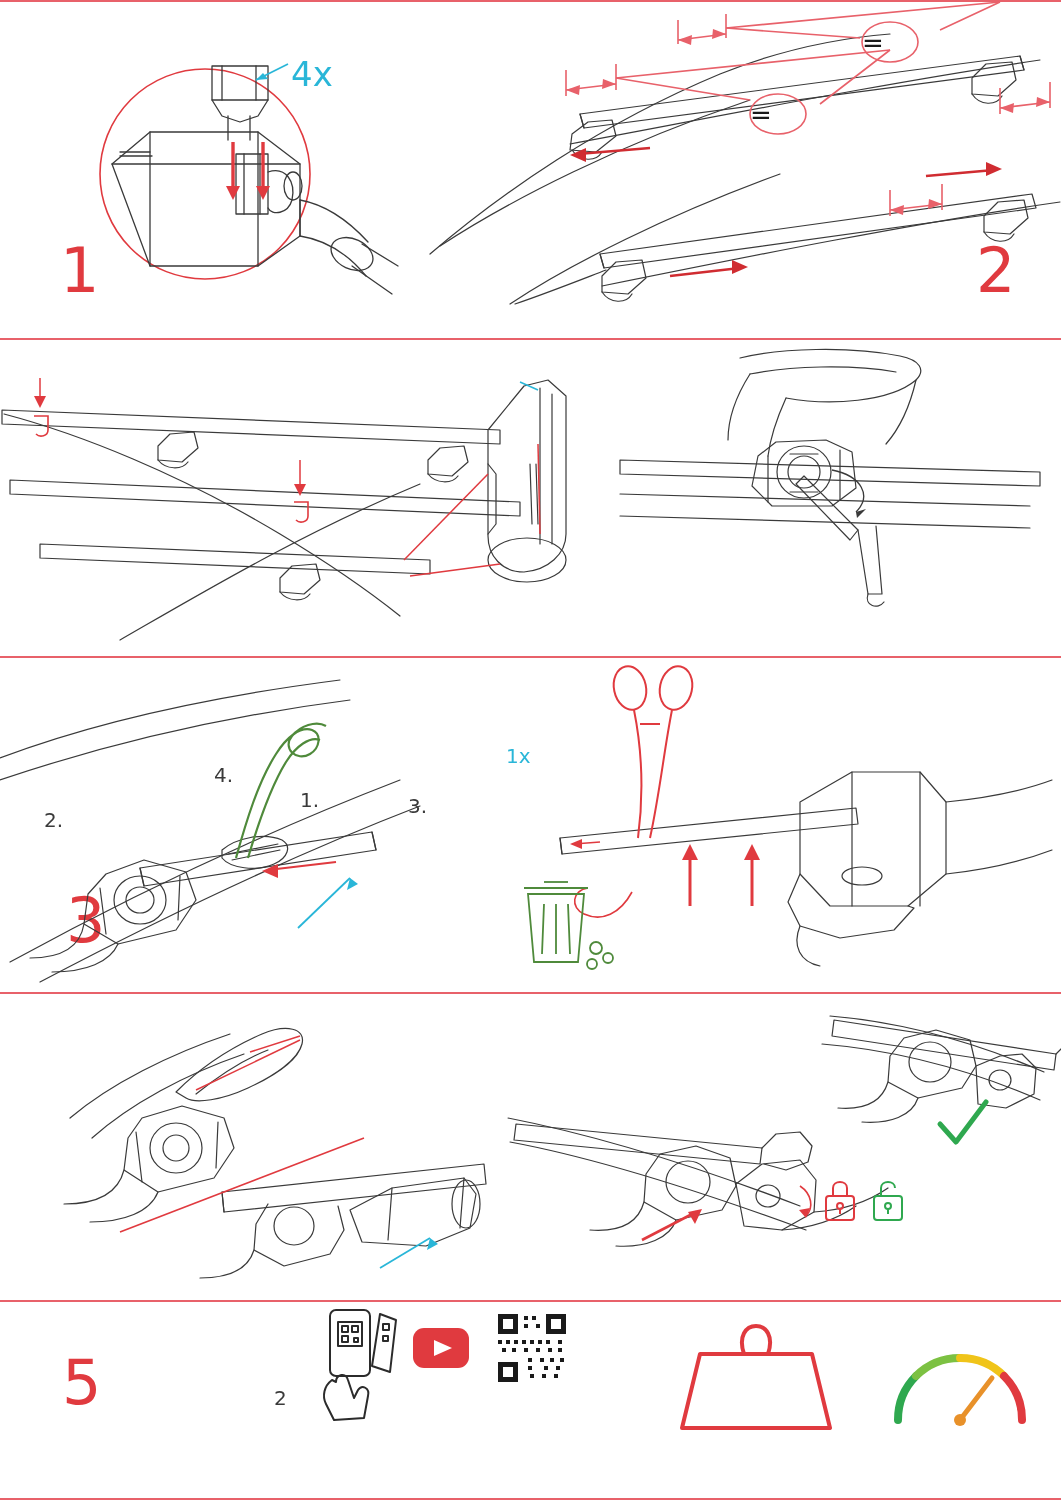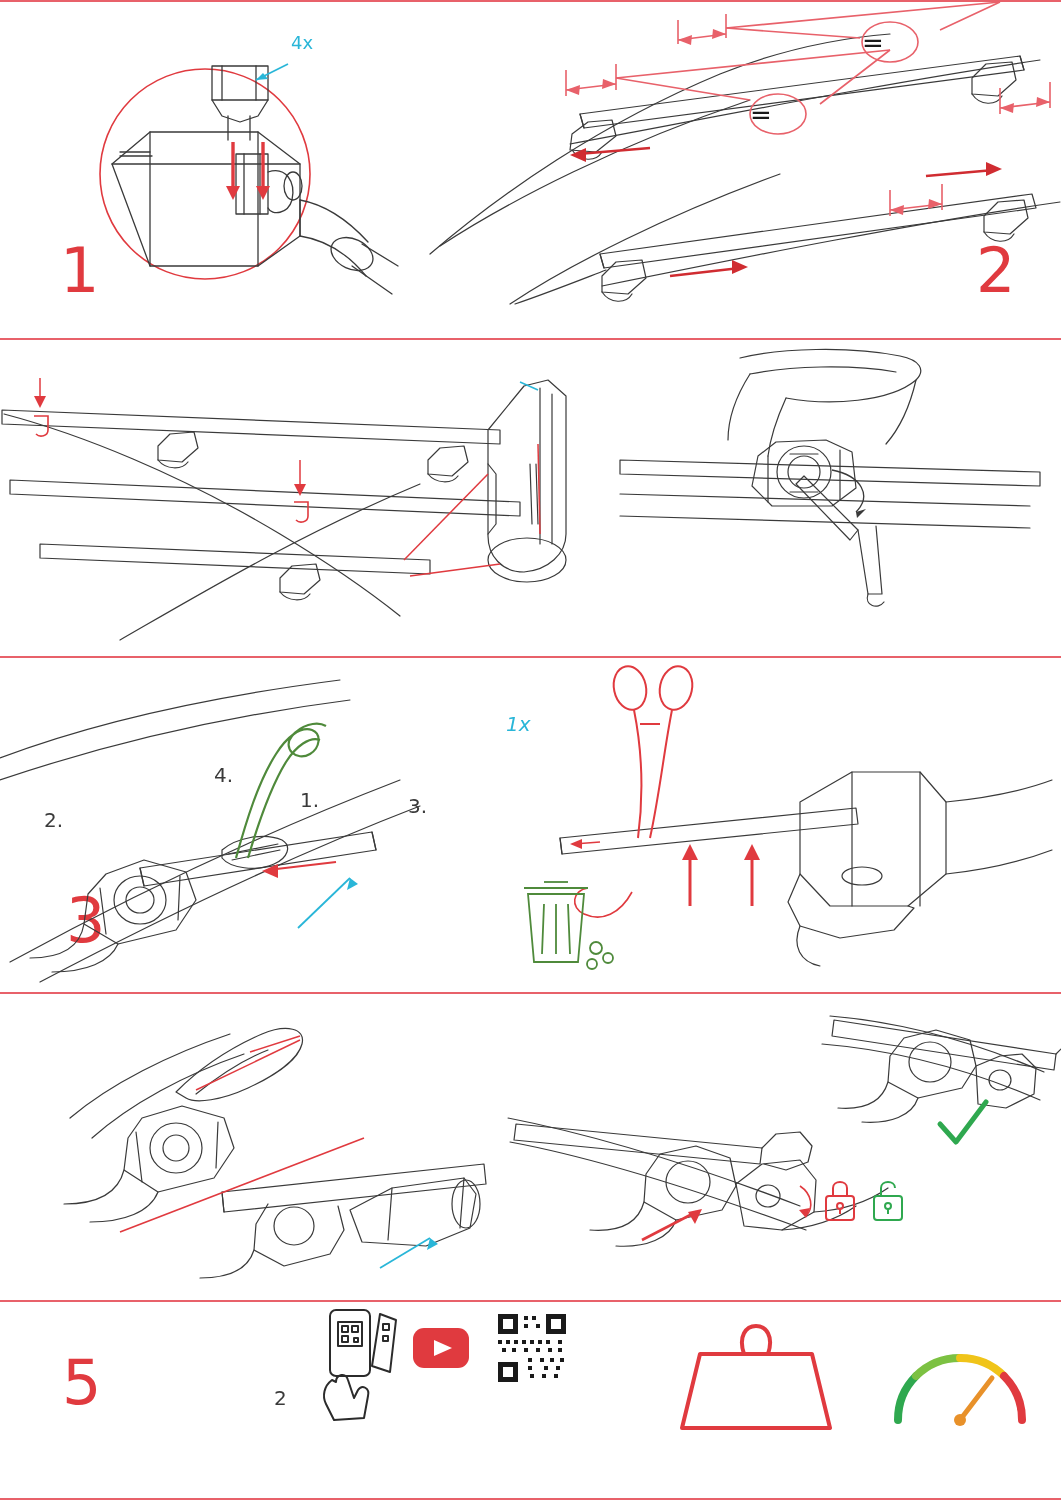--- a/index.html
+++ b/index.html
@@ -104,21 +104,21 @@
         <path d="M263 138 L263 186"></path>
       </g>
       <g fill="#e03a3f">
         <path d="M233 196 l-7 -14 l14 0 Z"></path>
         <path d="M263 196 l-7 -14 l14 0 Z"></path>
       </g>
 
       <path d="M288 60 L256 76" stroke="#29b6d8" stroke-width="1.8" fill="none"></path>
       <path d="M256 76 l12 -1 l-5 -6 Z" fill="#29b6d8"></path>
     </svg>
-    <div class="lbl cyan" style="left:291px;top:28px;font-size:18px;">4x</div>
+    <div class="lbl cyan" style="left:291px;top:50px;font-size:34px;">4x</div>
     <div class="step-num" style="left:60px;top:236px;">1</div>
   </div>
 
   <div class="panel" style="left:420px;top:4px;width:641px;height:330px;">
     <svg width="641" height="330" viewBox="0 0 641 330">
       <g fill="none" stroke="#3a3a3a" stroke-width="1.2" stroke-linejoin="round" stroke-linecap="round">
 
         <path d="M10 250 C 80 190 180 120 300 70 C 360 46 420 34 470 30"></path>
         <path d="M90 300 C 150 260 250 210 360 170"></path>
         <path d="M20 242 C 90 196 200 140 330 96"></path>
@@ -229,21 +229,21 @@
         <path d="M300 152 l-6 -12 l12 0 Z"></path>
       </g>
 
       <g stroke="#e03a3f" stroke-width="1.6" fill="none">
         <path d="M34 72 L48 72 L48 86 C 48 92 40 94 36 90"></path>
         <path d="M294 158 L308 158 L308 172 C 308 178 300 180 296 176"></path>
       </g>
 
       <path d="M520 38 L538 46" stroke="#29b6d8" stroke-width="1.6" fill="none"></path>
     </svg>
-    <div class="lbl cyan" style="left:506px;top:368px;font-style:italic;">1x</div>
+    <div class="lbl cyan" style="left:506px;top:400px;">1x</div>
     <div class="lbl dark" style="left:300px;top:444px;">1.</div>
     <div class="lbl dark" style="left:44px;top:464px;">2.</div>
     <div class="lbl dark" style="left:408px;top:450px;">3.</div>
     <div class="lbl dark" style="left:214px;top:419px;">4.</div>
     <div class="step-num" style="left:66px;top:546px;">3</div>
   </div>
 
   <div class="panel" style="left:600px;top:344px;width:461px;height:306px;">
     <svg width="461" height="306" viewBox="0 0 461 306">
       <g fill="none" stroke="#3a3a3a" stroke-width="1.2" stroke-linejoin="round" stroke-linecap="round">

